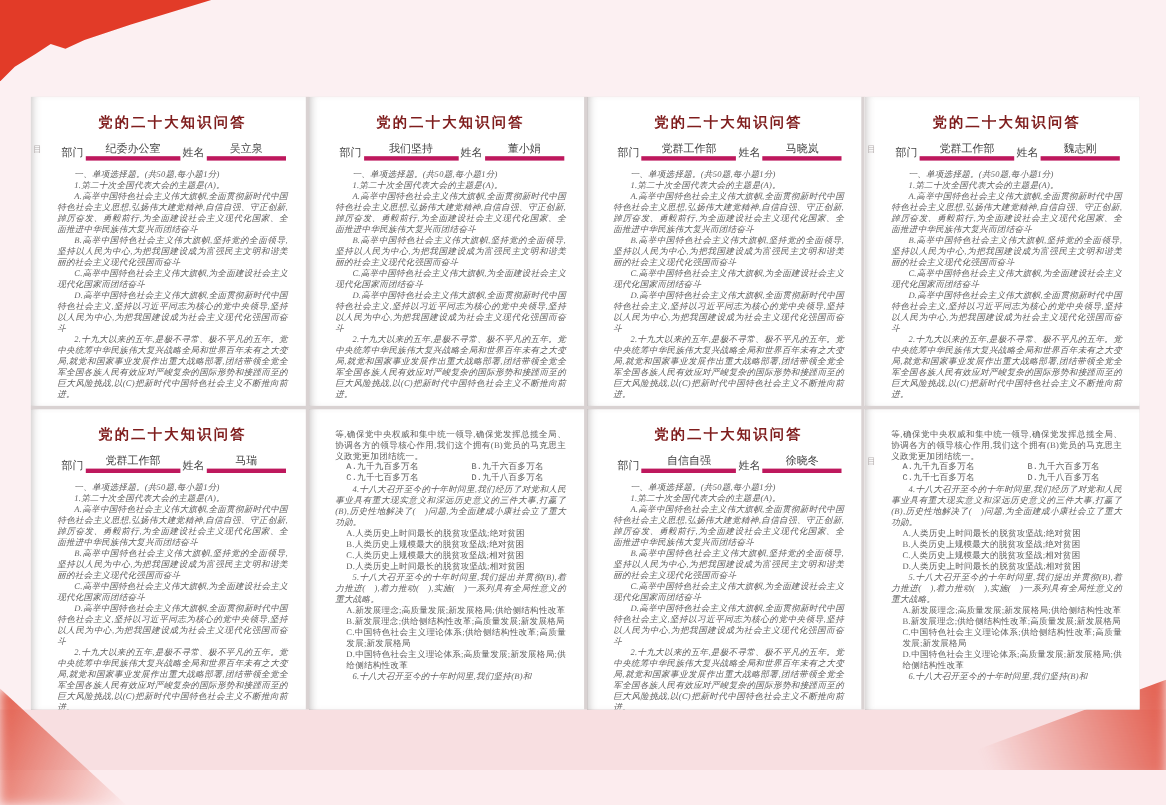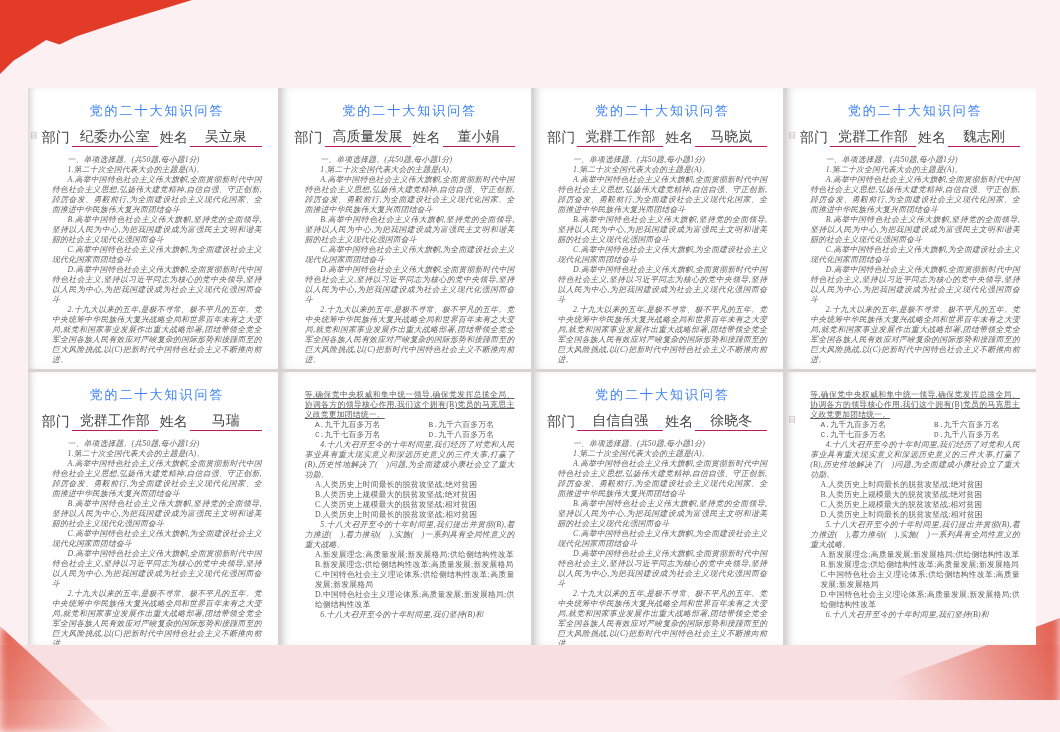--- a/index.html
+++ b/index.html
@@ -34,37 +34,37 @@
     display:grid;grid-template-columns:repeat(4,1fr);grid-template-rows:281px 1fr;
     gap:3px;background:#d9d2d2;
   }
   .page{
     position:relative;background:#ffffff;overflow:hidden;
     box-shadow:inset 6px 0 8px -5px rgba(120,110,110,0.45);
     padding:10px 16px 6px 24px;box-sizing:border-box;
   }
   .page.cont{padding-top:18px;}
   .ptitle{
-    text-align:center;font-size:13px;font-weight:normal;color:#3b82f6;
+    text-align:center;font-size:13px;font-weight:bold;color:#7f1d1d;
     letter-spacing:2px;margin:4px 0 8px 0;
   }
   .hrow{
-    display:flex;justify-content:flex-end;align-items:flex-end;
-    font-size:14px;color:#454545;margin-bottom:8px;white-space:nowrap;
+    display:flex;justify-content:center;align-items:flex-end;
+    font-size:10px;color:#454545;margin-bottom:8px;white-space:nowrap;
   }
   .hl{margin:0 2px;}
-  .u{border-bottom:1px solid #be185d;text-align:center;padding:0 5px;}
+  .u{border-bottom:4px solid #be185d;text-align:center;padding:0 5px;}
   .ud{min-width:76px;}
   .un{min-width:62px;}
   .body p{
     margin:0;font-size:7.8px;line-height:10px;color:#5e5e5e;
     text-align:justify;letter-spacing:0.2px;
   }
   .ind{text-indent:2em;font-style:italic;}
-  .noind{text-indent:0;text-decoration:underline;}
+  .noind{text-indent:0;}
   .opt{padding-left:1.3em;}
   .pre{white-space:pre-wrap;font-family:Liberation Mono, monospace;}
   .mark{
     position:absolute;left:2px;top:42px;font-size:8px;color:#b7b1b1;
     font-family:"DejaVu Sans",sans-serif;
   }
 </style>
 </head>
 <body>
 
@@ -94,21 +94,21 @@
         <p class="ind">C.高举中国特色社会主义伟大旗帜,为全面建设社会主义现代化国家而团结奋斗</p>
         <p class="ind">D.高举中国特色社会主义伟大旗帜,全面贯彻新时代中国特色社会主义,坚持以习近平同志为核心的党中央领导,坚持以人民为中心,为把我国建设成为社会主义现代化强国而奋斗</p>
         <p class="ind">2.十九大以来的五年,是极不寻常、极不平凡的五年。党中央统筹中华民族伟大复兴战略全局和世界百年未有之大变局,就党和国家事业发展作出重大战略部署,团结带领全党全军全国各族人民有效应对严峻复杂的国际形势和接踵而至的巨大风险挑战,以(C)把新时代中国特色社会主义不断推向前进。</p>
       </div>
     </div>
 
     <div class="page first">
       <div class="ptitle">党的二十大知识问答</div>
       <div class="hrow">
         <span class="hl">部门</span>
-        <span class="u ud">高质量发展</span>
+        <span class="u ud">我们坚持</span>
         <span class="hl">姓名</span>
         <span class="u un">董小娟</span>
       </div>
       <div class="body">
         <p class="ind">一、单项选择题。(共50题,每小题1分)</p>
         <p class="ind">1.第二十次全国代表大会的主题是(A)。</p>
         <p class="ind">A.高举中国特色社会主义伟大旗帜,全面贯彻新时代中国特色社会主义思想,弘扬伟大建党精神,自信自强、守正创新,踔厉奋发、勇毅前行,为全面建设社会主义现代化国家、全面推进中华民族伟大复兴而团结奋斗</p>
         <p class="ind">B.高举中国特色社会主义伟大旗帜,坚持党的全面领导,坚持以人民为中心,为把我国建设成为富强民主文明和谐美丽的社会主义现代化强国而奋斗</p>
         <p class="ind">C.高举中国特色社会主义伟大旗帜,为全面建设社会主义现代化国家而团结奋斗</p>
         <p class="ind">D.高举中国特色社会主义伟大旗帜,全面贯彻新时代中国特色社会主义,坚持以习近平同志为核心的党中央领导,坚持以人民为中心,为把我国建设成为社会主义现代化强国而奋斗</p>

